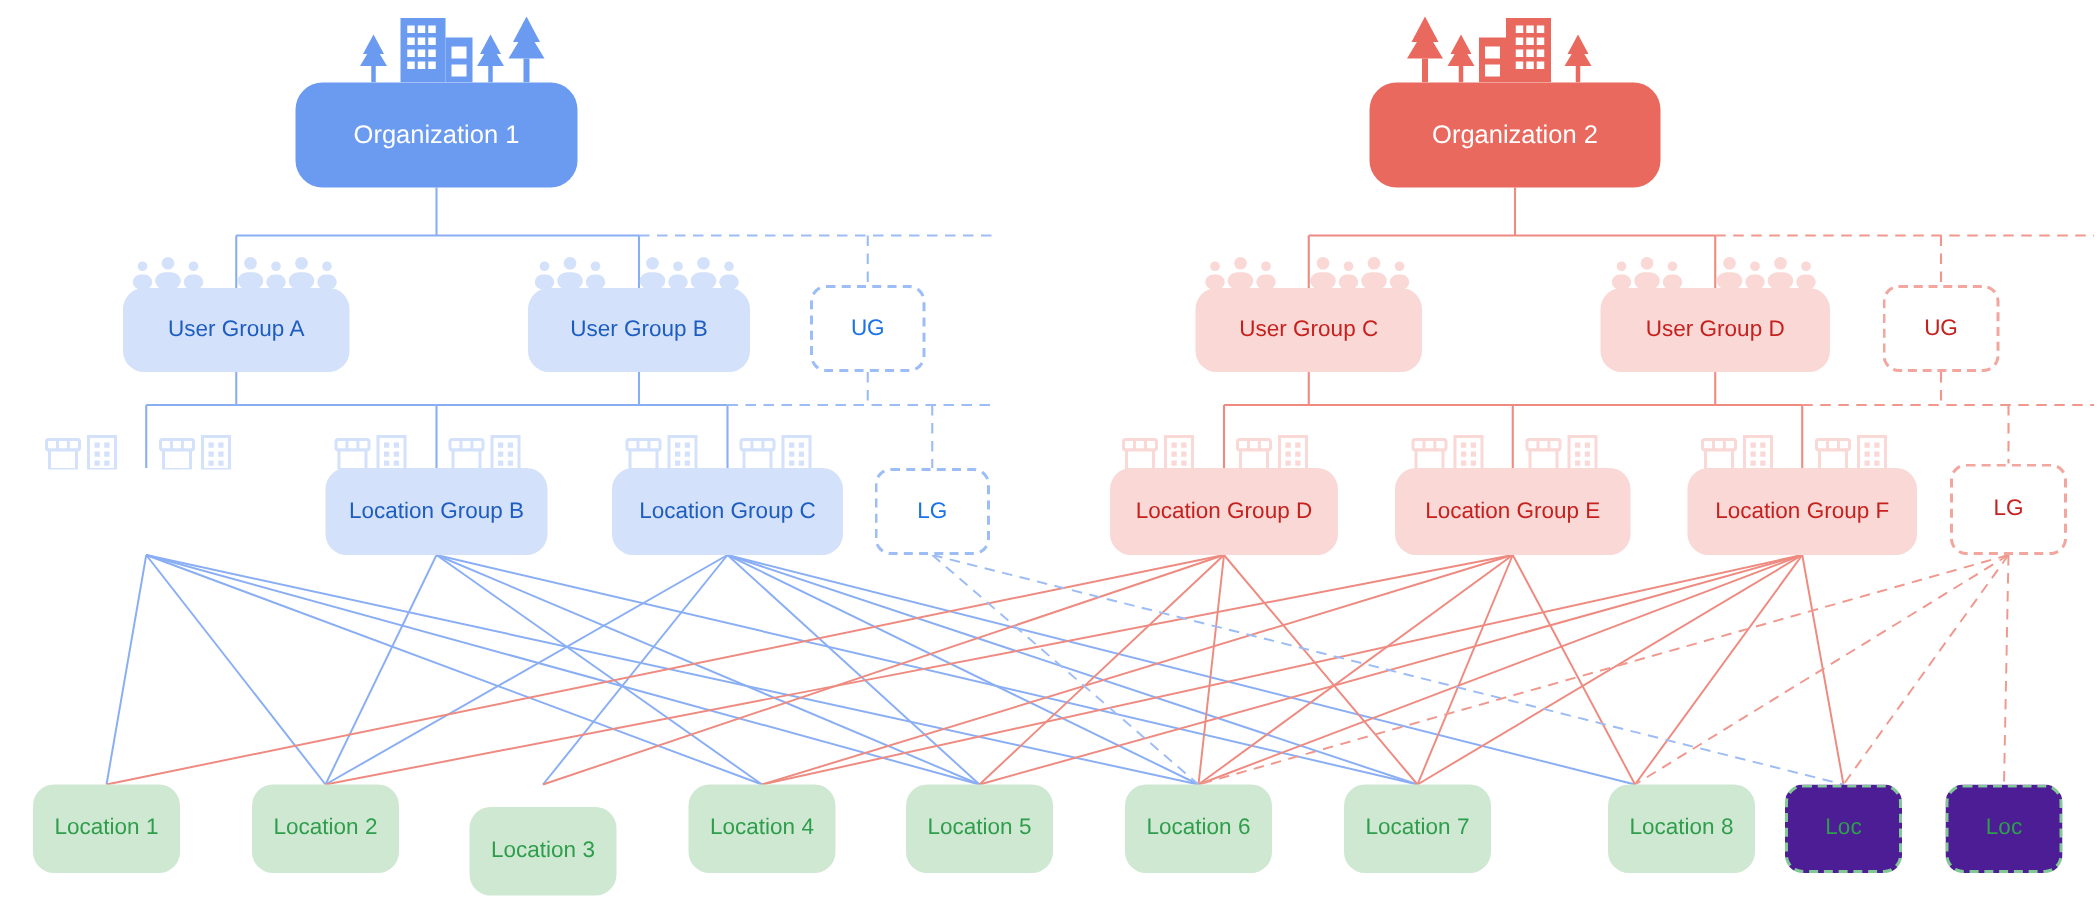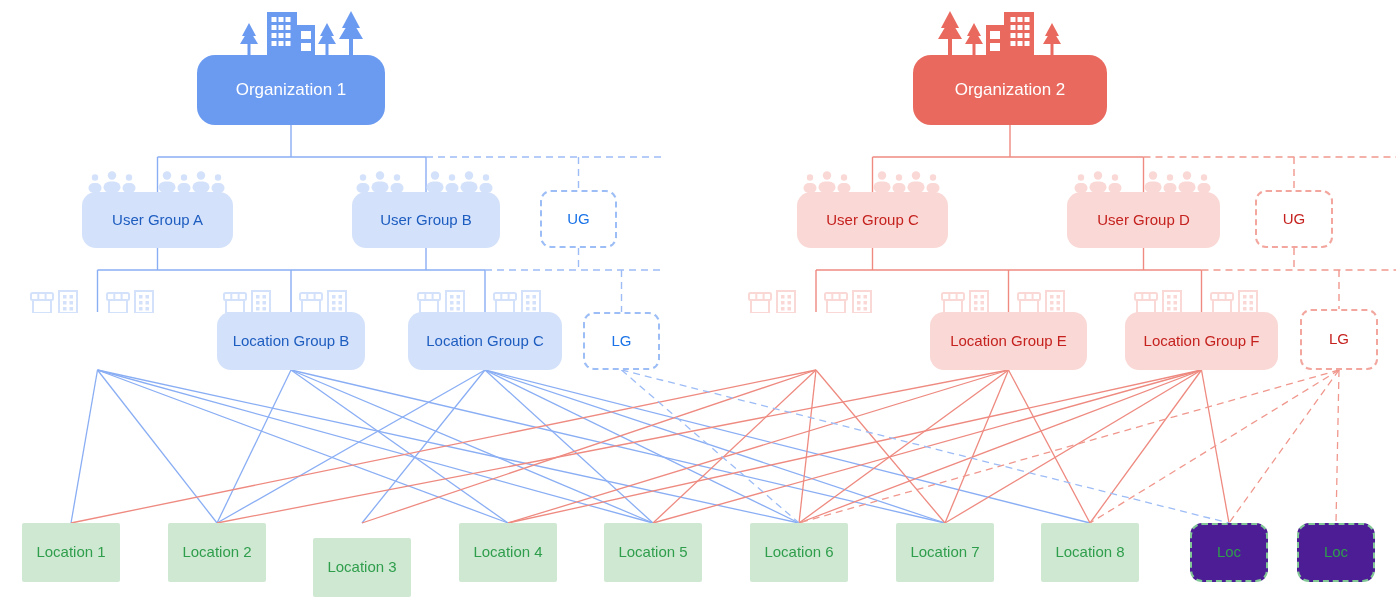--- a/index.html
+++ b/index.html
@@ -12,21 +12,21 @@
   .canvas{position:relative;width:1400px;height:610px;background:#fff;overflow:hidden;}
   #wires{position:absolute;left:0;top:0;}
   .node{position:absolute;display:flex;align-items:center;justify-content:center;
         box-sizing:border-box;text-align:center;font-weight:normal;line-height:1.1;}
   .blue-solid{background:var(--blue);border-radius:18px;color:#fff;font-size:17px;}
   .red-solid{background:var(--red);border-radius:18px;color:#fff;font-size:17px;text-align:right;}
   .blue-soft{background:var(--blue-light);border-radius:14px;color:var(--blue-text);font-size:15px;align-items:center;}
   .red-soft{background:var(--red-light);border-radius:14px;color:var(--red-text);font-size:15px;}
   .blue-ph{border:2px dashed var(--blue-dash-border);border-radius:11px;color:var(--blue-bright);font-size:15px;background:#fff;}
   .red-ph{border:2px dashed var(--red-dash-border);border-radius:11px;color:var(--red-text);font-size:15px;background:#fff;}
-  .green{background:var(--green-light);border-radius:2px;color:var(--green-text);font-size:15px;}
+  .green{background:var(--green-light);border-radius:14px;color:var(--green-text);font-size:15px;}
   .green-ph{border:2px dashed var(--green-dash);border-radius:12px;color:var(--green-text);font-size:15px;background:#4c1d95;}
   .icon{position:absolute;}
   .c-blue{color:var(--blue-light);}
   .c-red{color:var(--red-light);}
   .c-blue-strong{color:var(--blue);}
   .c-red-strong{color:var(--red);}
   .mirror{transform:scaleX(-1);}
   .hidden-defs{position:absolute;width:0;height:0;overflow:hidden;}
 </style>
 </head>
@@ -247,20 +247,23 @@
 
   <div class="node blue-soft" style="left:217px;top:312px;width:148px;height:58px">
       <span>Location Group B</span>
     </div>
   <div class="node blue-soft" style="left:408px;top:312px;width:154px;height:58px">
       <span>Location Group C</span>
     </div>
   <div class="node blue-ph" style="left:583px;top:312px;width:77px;height:58px">
       <span>LG</span>
     </div>
+  <div class="node red-soft" style="left:740px;top:312px;width:152px;height:58px">
+      <span>Location Group D</span>
+    </div>
   <div class="node red-soft" style="left:930px;top:312px;width:157px;height:58px">
       <span>Location Group E</span>
     </div>
   <div class="node red-soft" style="left:1125px;top:312px;width:153px;height:58px">
       <span>Location Group F</span>
     </div>
   <div class="node red-ph" style="left:1300px;top:309px;width:78px;height:61px">
       <span>LG</span>
     </div>
 
@@ -278,21 +281,21 @@
     </div>
   <div class="node green" style="left:604px;top:523px;width:98px;height:59px">
       <span>Location 5</span>
     </div>
   <div class="node green" style="left:750px;top:523px;width:98px;height:59px">
       <span>Location 6</span>
     </div>
   <div class="node green" style="left:896px;top:523px;width:98px;height:59px">
       <span>Location 7</span>
     </div>
-  <div class="node green" style="left:1041px;top:523px;width:98px;height:59px">
+  <div class="node green" style="left:1072px;top:523px;width:98px;height:59px">
       <span>Location 8</span>
     </div>
   <div class="node green-ph" style="left:1190px;top:523px;width:78px;height:59px">
       <span>Loc</span>
     </div>
   <div class="node green-ph" style="left:1297px;top:523px;width:78px;height:59px">
       <span>Loc</span>
     </div>
 
 </div>

